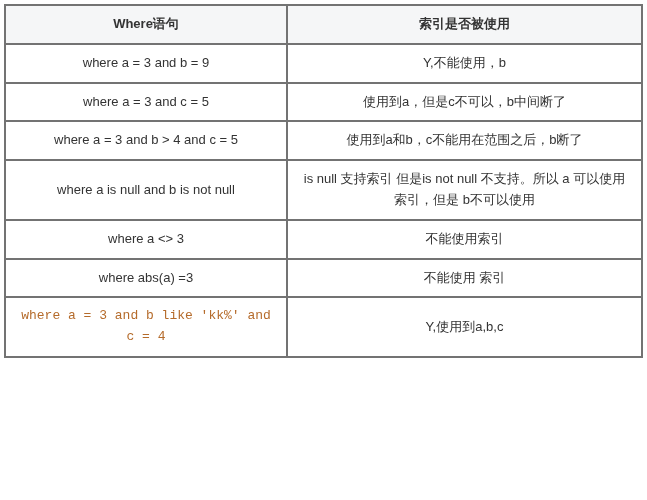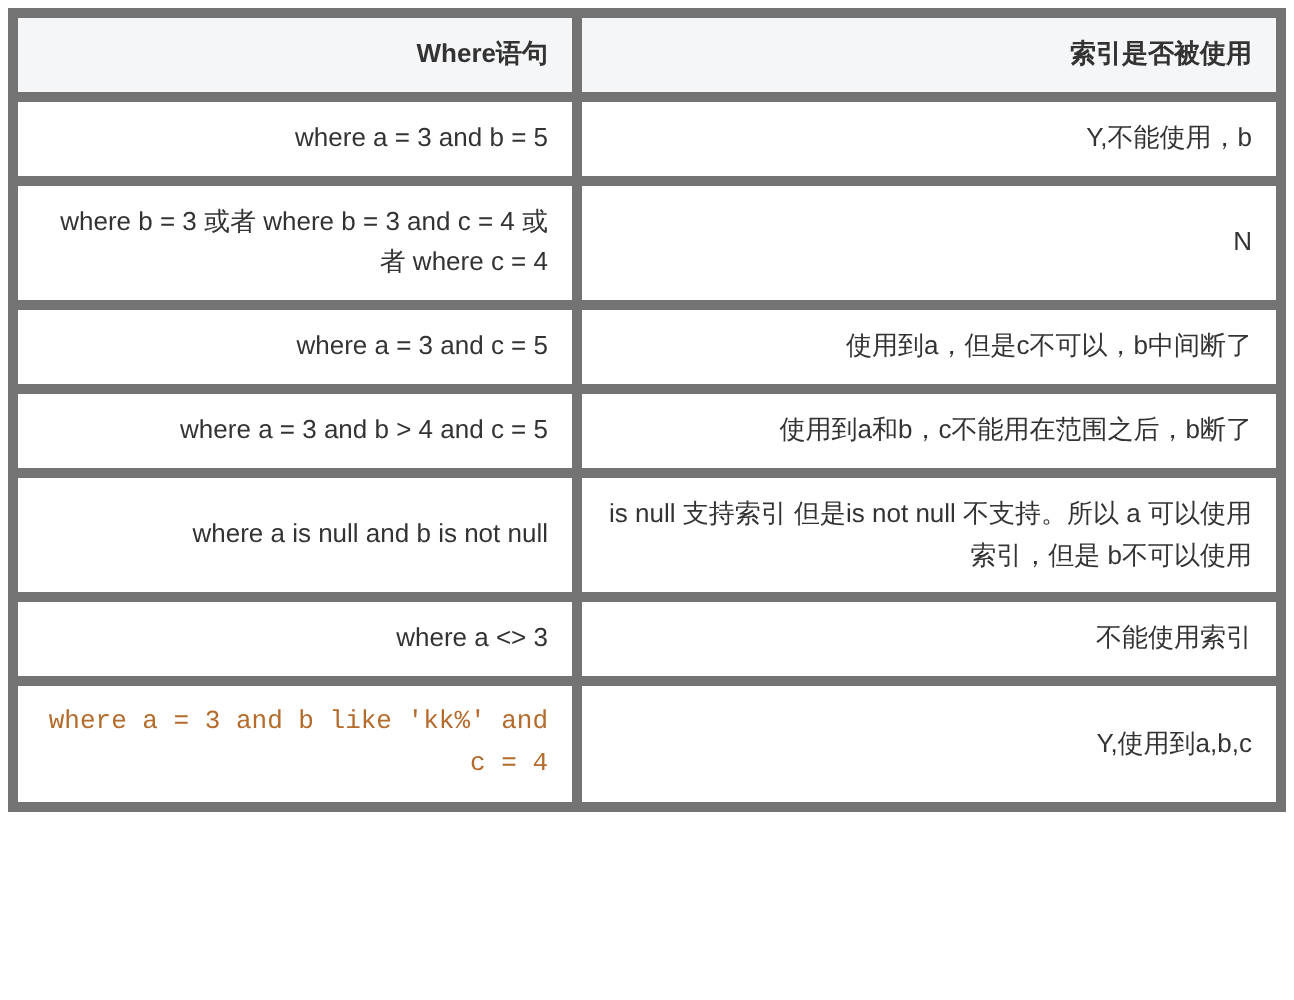--- a/index.html
+++ b/index.html
@@ -11,23 +11,23 @@
       padding: 4px;
     }
     table {
       border-collapse: collapse;
       width: 639px;
       table-layout: fixed;
     }
     col.c1 { width: 282px; }
     col.c2 { width: auto; }
     th, td {
-      text-align: right;
+      text-align: center;
       padding: 8px 12px;
-      border: 5px solid #737373;
+      border: 2px solid #737373;
       vertical-align: middle;
       line-height: 1.6;
       word-break: break-word;
     }
     th {
       background: #f5f6f7;
       font-weight: 700;
       color: #333;
     }
     td.where-cell { color: #333; }
@@ -46,41 +46,41 @@
       <col class="c2">
     </colgroup>
   <thead>
     <tr>
       <th>Where语句</th>
       <th>索引是否被使用</th>
     </tr>
   </thead>
   <tbody id="tbody">
       <tr>
-        <td class="where-cell">where a = 3 and b = 5</td>
+        <td class="where-cell">where a = 3 and b = 9</td>
         <td>Y,不能使用，b</td>
-      </tr>
-      <tr>
-        <td class="where-cell">where b = 3 或者 where b = 3 and c = 4 或者 where c = 4</td>
-        <td>N</td>
       </tr>
       <tr>
         <td class="where-cell">where a = 3 and c = 5</td>
         <td>使用到a，但是c不可以，b中间断了</td>
       </tr>
       <tr>
         <td class="where-cell">where a = 3 and b &gt; 4 and c = 5</td>
         <td>使用到a和b，c不能用在范围之后，b断了</td>
       </tr>
       <tr>
         <td class="where-cell">where a is null and b is not null</td>
         <td>is null 支持索引 但是is not null 不支持。所以 a 可以使用索引，但是 b不可以使用</td>
       </tr>
       <tr>
         <td class="where-cell">where a &lt;&gt; 3</td>
         <td>不能使用索引</td>
       </tr>
       <tr>
+        <td class="where-cell">where abs(a) =3</td>
+        <td>不能使用 索引</td>
+      </tr>
+      <tr>
         <td class="code-cell">where a = 3 and b like 'kk%' and c = 4</td>
         <td>Y,使用到a,b,c</td>
       </tr>
     </tbody>
 </table>
 
 </body></html>

